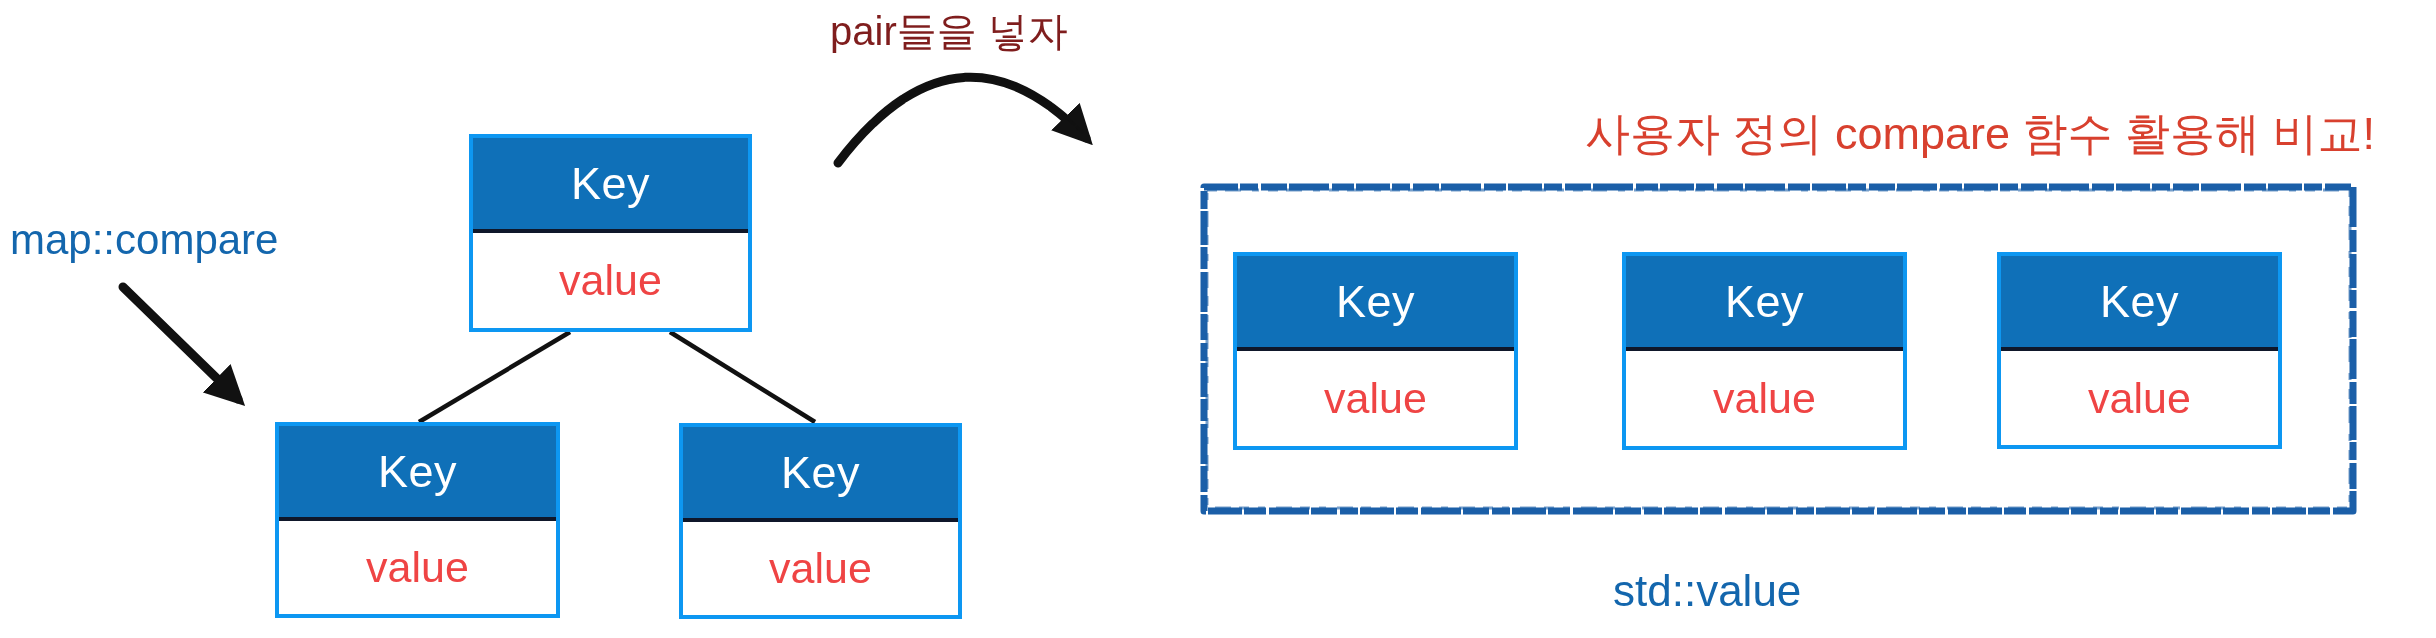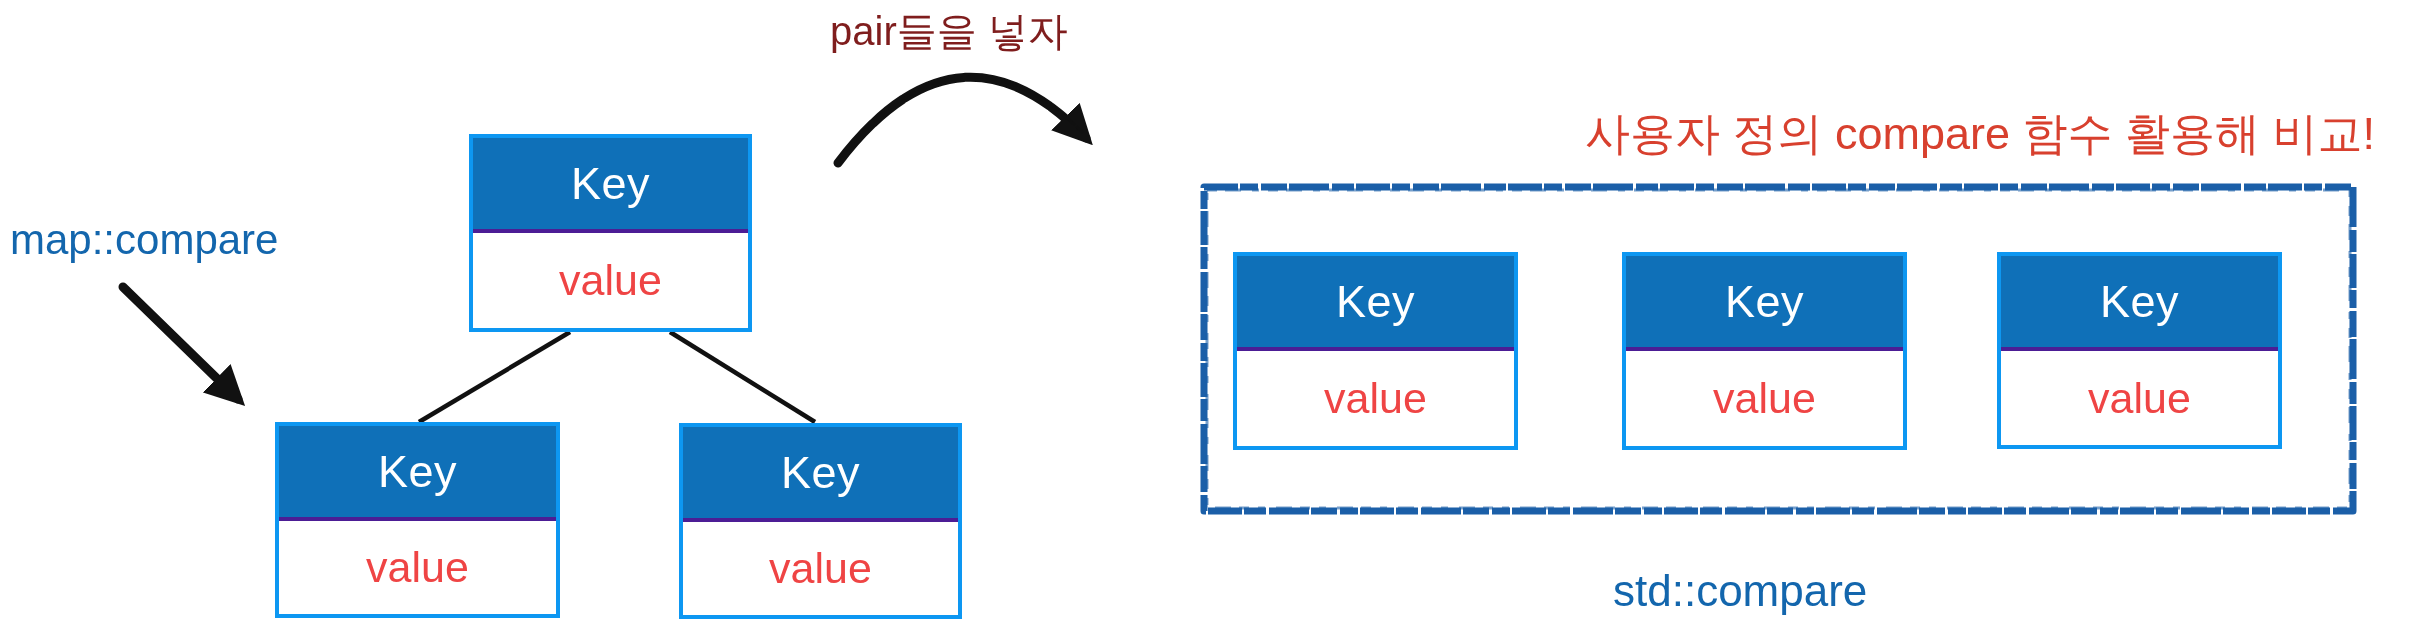--- a/index.html
+++ b/index.html
@@ -9,21 +9,21 @@
     font-family:"Liberation Sans", sans-serif; overflow:hidden;
   }
   .overlay { position:absolute; left:0; top:0; width:2436px; height:638px; }
 
   
   .kv-box {
     position:absolute; border:4px solid #0d97f2; background:#ffffff;
     display:flex; flex-direction:column;
   }
   .kv-key {
-    height:95px; background:#0f70b8; border-bottom:4px solid #4c1d95;
+    height:95px; background:#0f70b8; border-bottom:4px solid #0f172a;
     color:#ffffff; display:flex; align-items:center; justify-content:center;
     font-size:45px; font-weight:400; letter-spacing:0.5px;
   }
   .kv-value {
     flex:1; background:#ffffff; color:#ef4444;
     display:flex; align-items:center; justify-content:center;
     font-size:43px; font-weight:400;
   }
 
   
@@ -74,21 +74,21 @@
     <rect x="1204" y="187" width="1149" height="324" fill="none" stroke="#1b5fa8" stroke-width="7" stroke-linejoin="round" stroke-dasharray="34 2 18 3 26 2 40 3 22 2"></rect>
     <rect x="1207" y="190" width="1143" height="318" fill="none" stroke="#1b5fa8" stroke-width="3" opacity="0.6" stroke-dasharray="10 8 16 11 7 9"></rect>
   </svg>
 
   <div class="note note-pair">pair들을 넣자</div>
 
   <div class="note note-map-iterator">map::compare</div>
 
   <div class="note note-compare">사용자 정의 compare 함수 활용해 비교!</div>
 
-  <div class="note note-std-vector">std::compare</div>
+  <div class="note note-std-vector">std::value</div>
 
   <div class="kv-box box-root">
     <div class="kv-key">Key</div>
     <div class="kv-value">value</div>
   </div>
 
   <div class="kv-box box-left-child">
     <div class="kv-key">Key</div>
     <div class="kv-value">value</div>
   </div>

